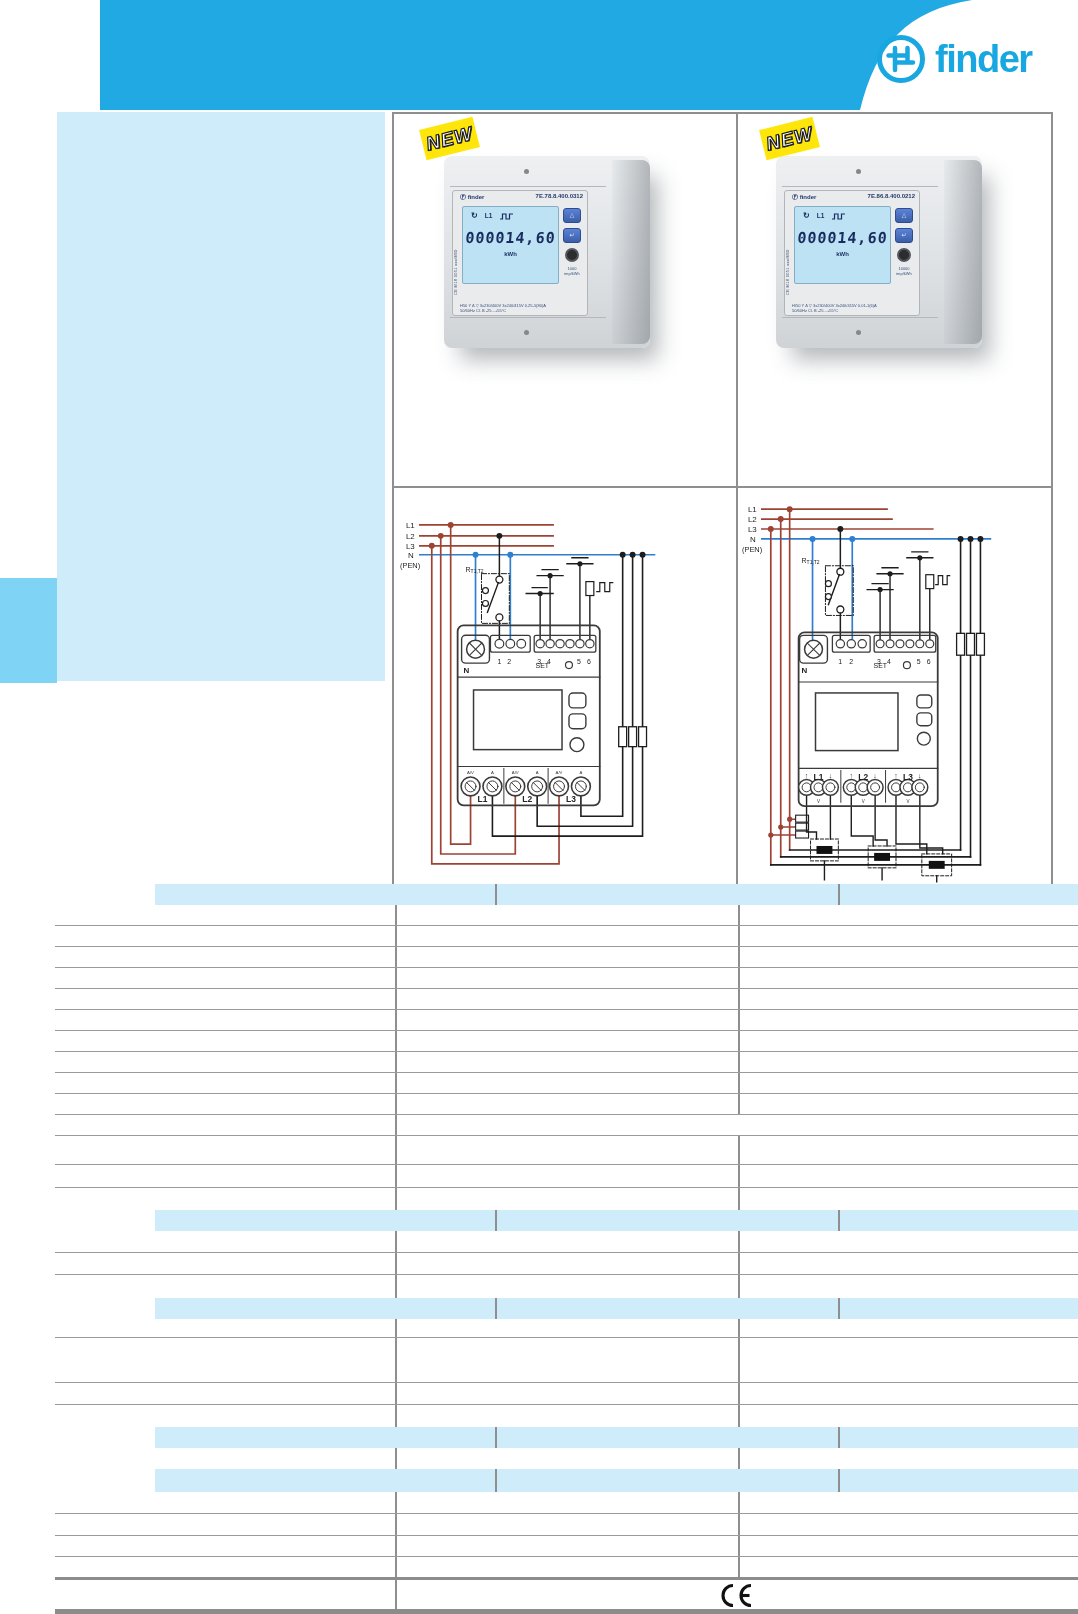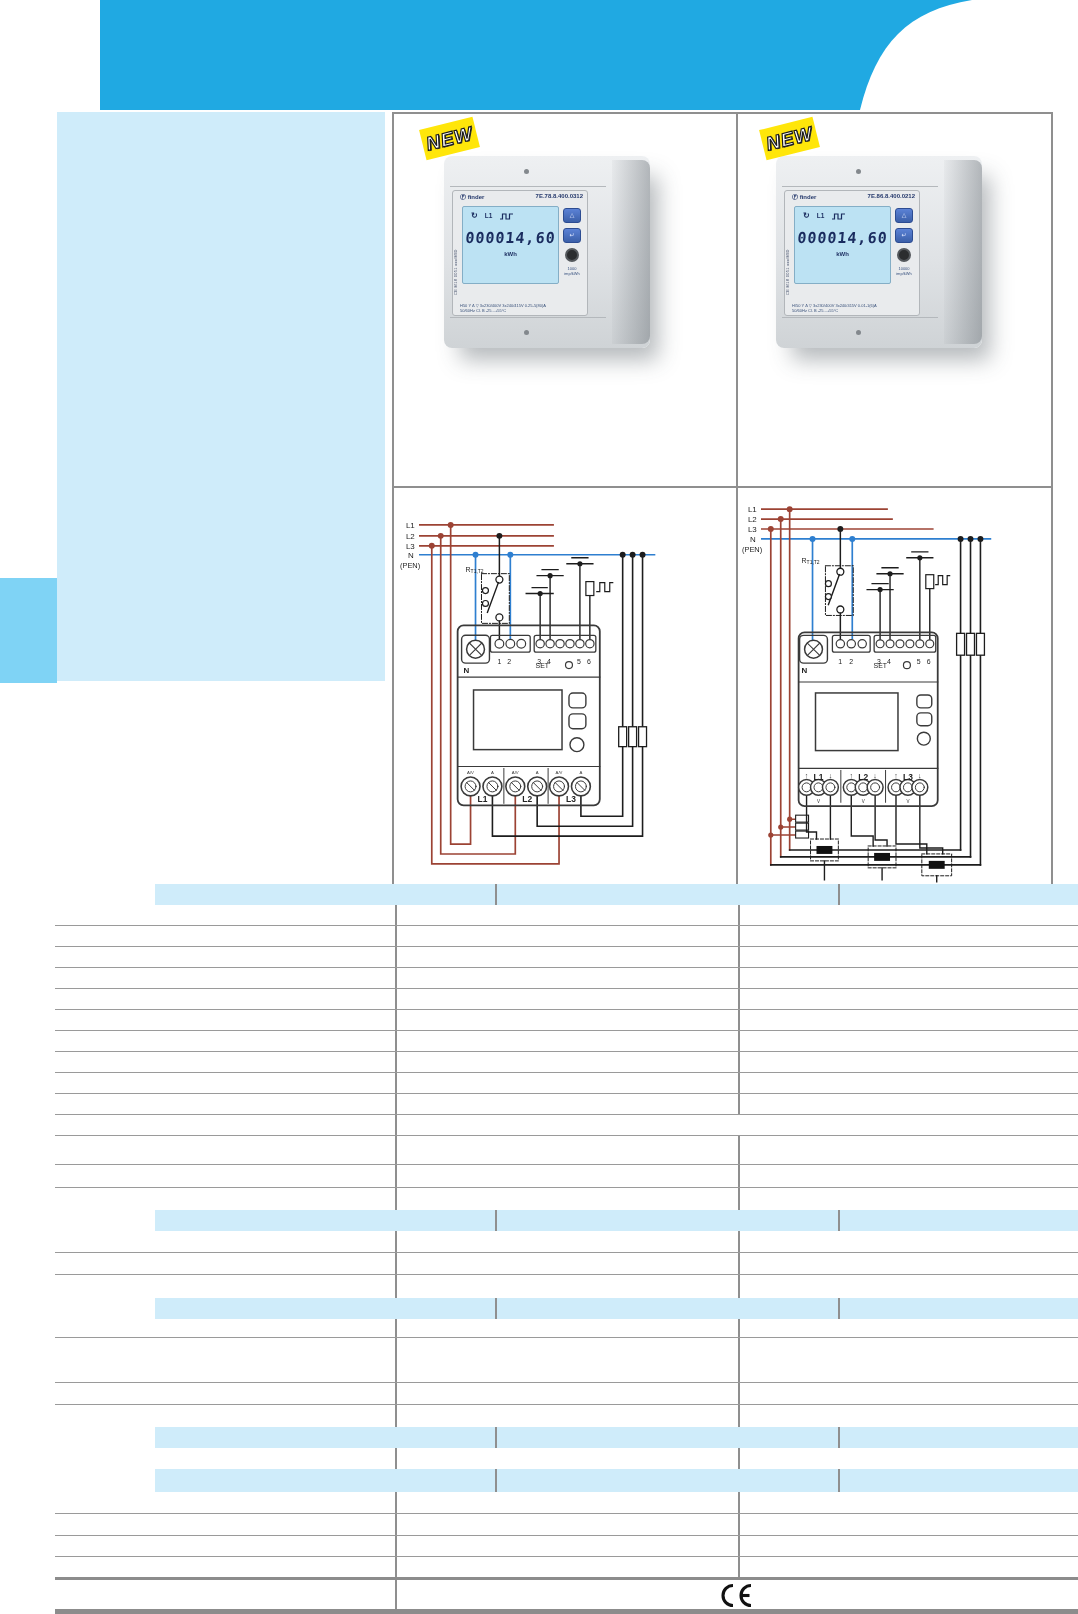--- a/index.html
+++ b/index.html
@@ -67,20 +67,27 @@
 </style>
 </head>
 <body>
 
 <div class="page">
 
   <div class="band"></div>
   <svg class="swoosh" width="238" height="110" viewBox="0 0 238 110">
     <path d="M132,0 C68,10 36,44 20,110 L238,110 L238,0 Z" fill="#ffffff"></path>
   </svg>
+  <div class="logo">
+    <svg width="54" height="54" viewBox="0 0 54 54">
+      <circle cx="27" cy="27" r="21.5" fill="none" stroke="#18A7E0" stroke-width="5"></circle>
+      <path d="M21,16 V38 M33.5,16 V29 M14.5,23.5 H33 M21,30.5 H39" fill="none" stroke="#18A7E0" stroke-width="4.5" stroke-linecap="round"></path>
+    </svg>
+    <span class="logo-text">finder</span>
+  </div>
 
   <div class="desc-panel"></div>
   <div class="side-tab"></div>
 
   <div class="gline" style="left:392px;top:112px;width:661px;height:2px"></div>
   <div class="gline" style="left:392px;top:486px;width:661px;height:2px"></div>
   <div class="gline" style="left:392px;top:112px;width:2px;height:772px"></div>
   <div class="gline" style="left:736px;top:112px;width:2px;height:772px"></div>
   <div class="gline" style="left:1051px;top:112px;width:2px;height:772px"></div>
 

